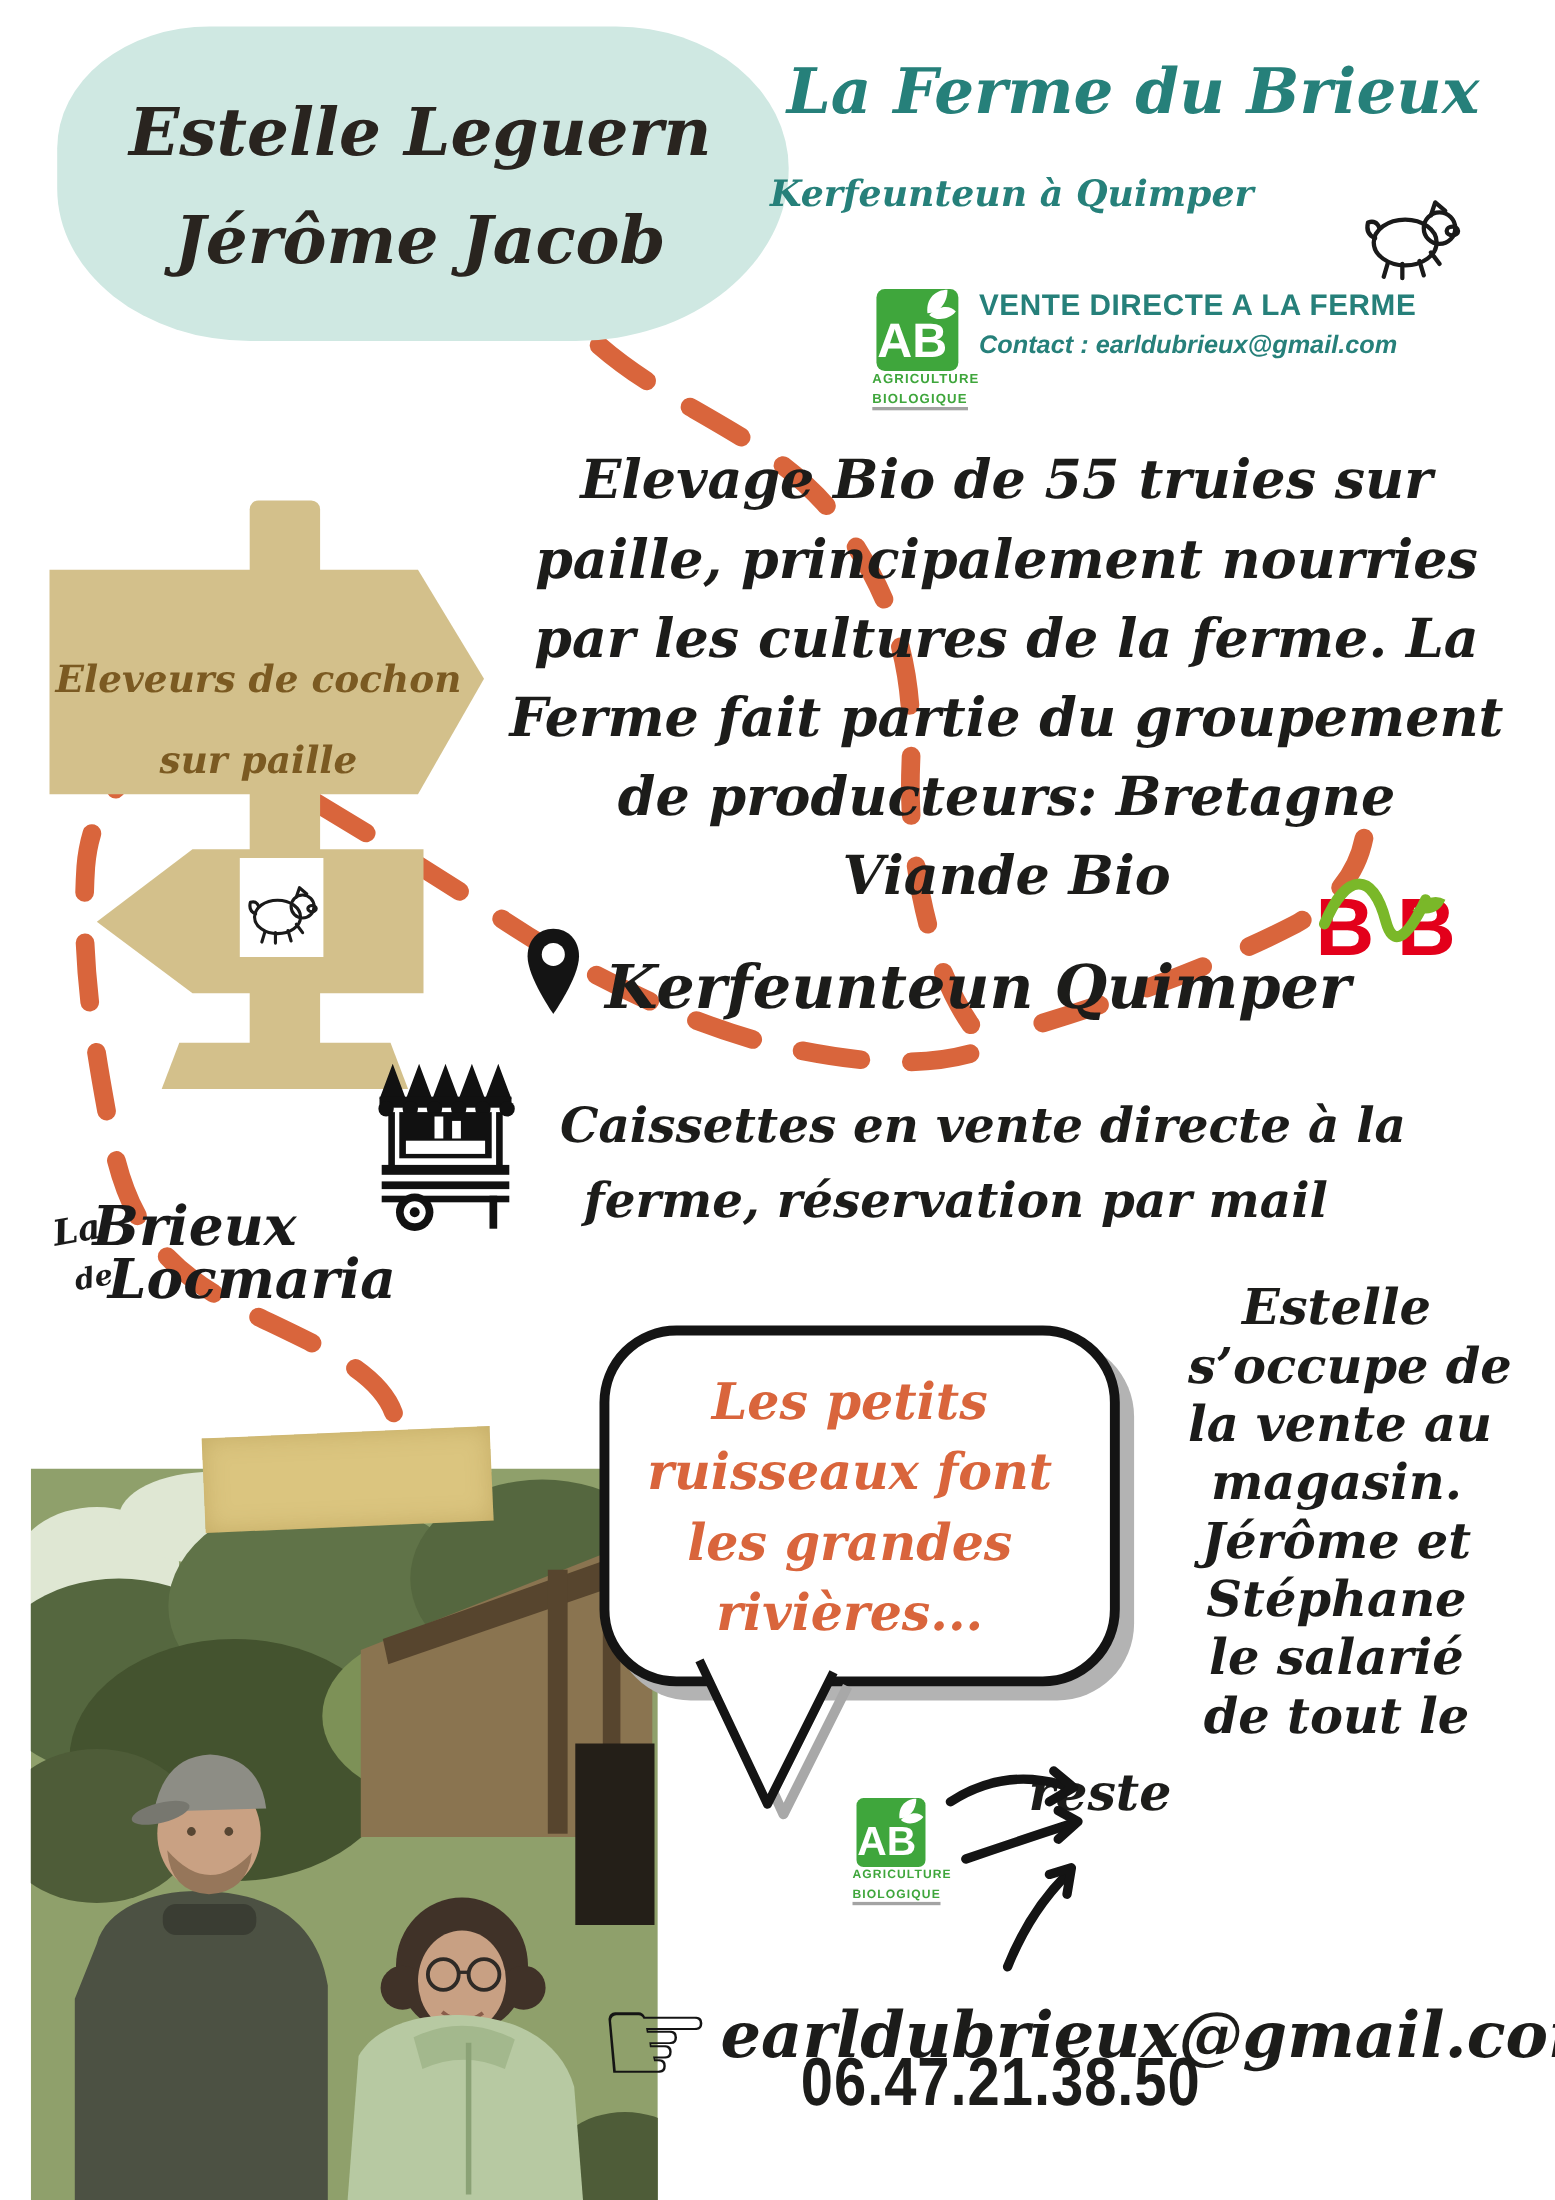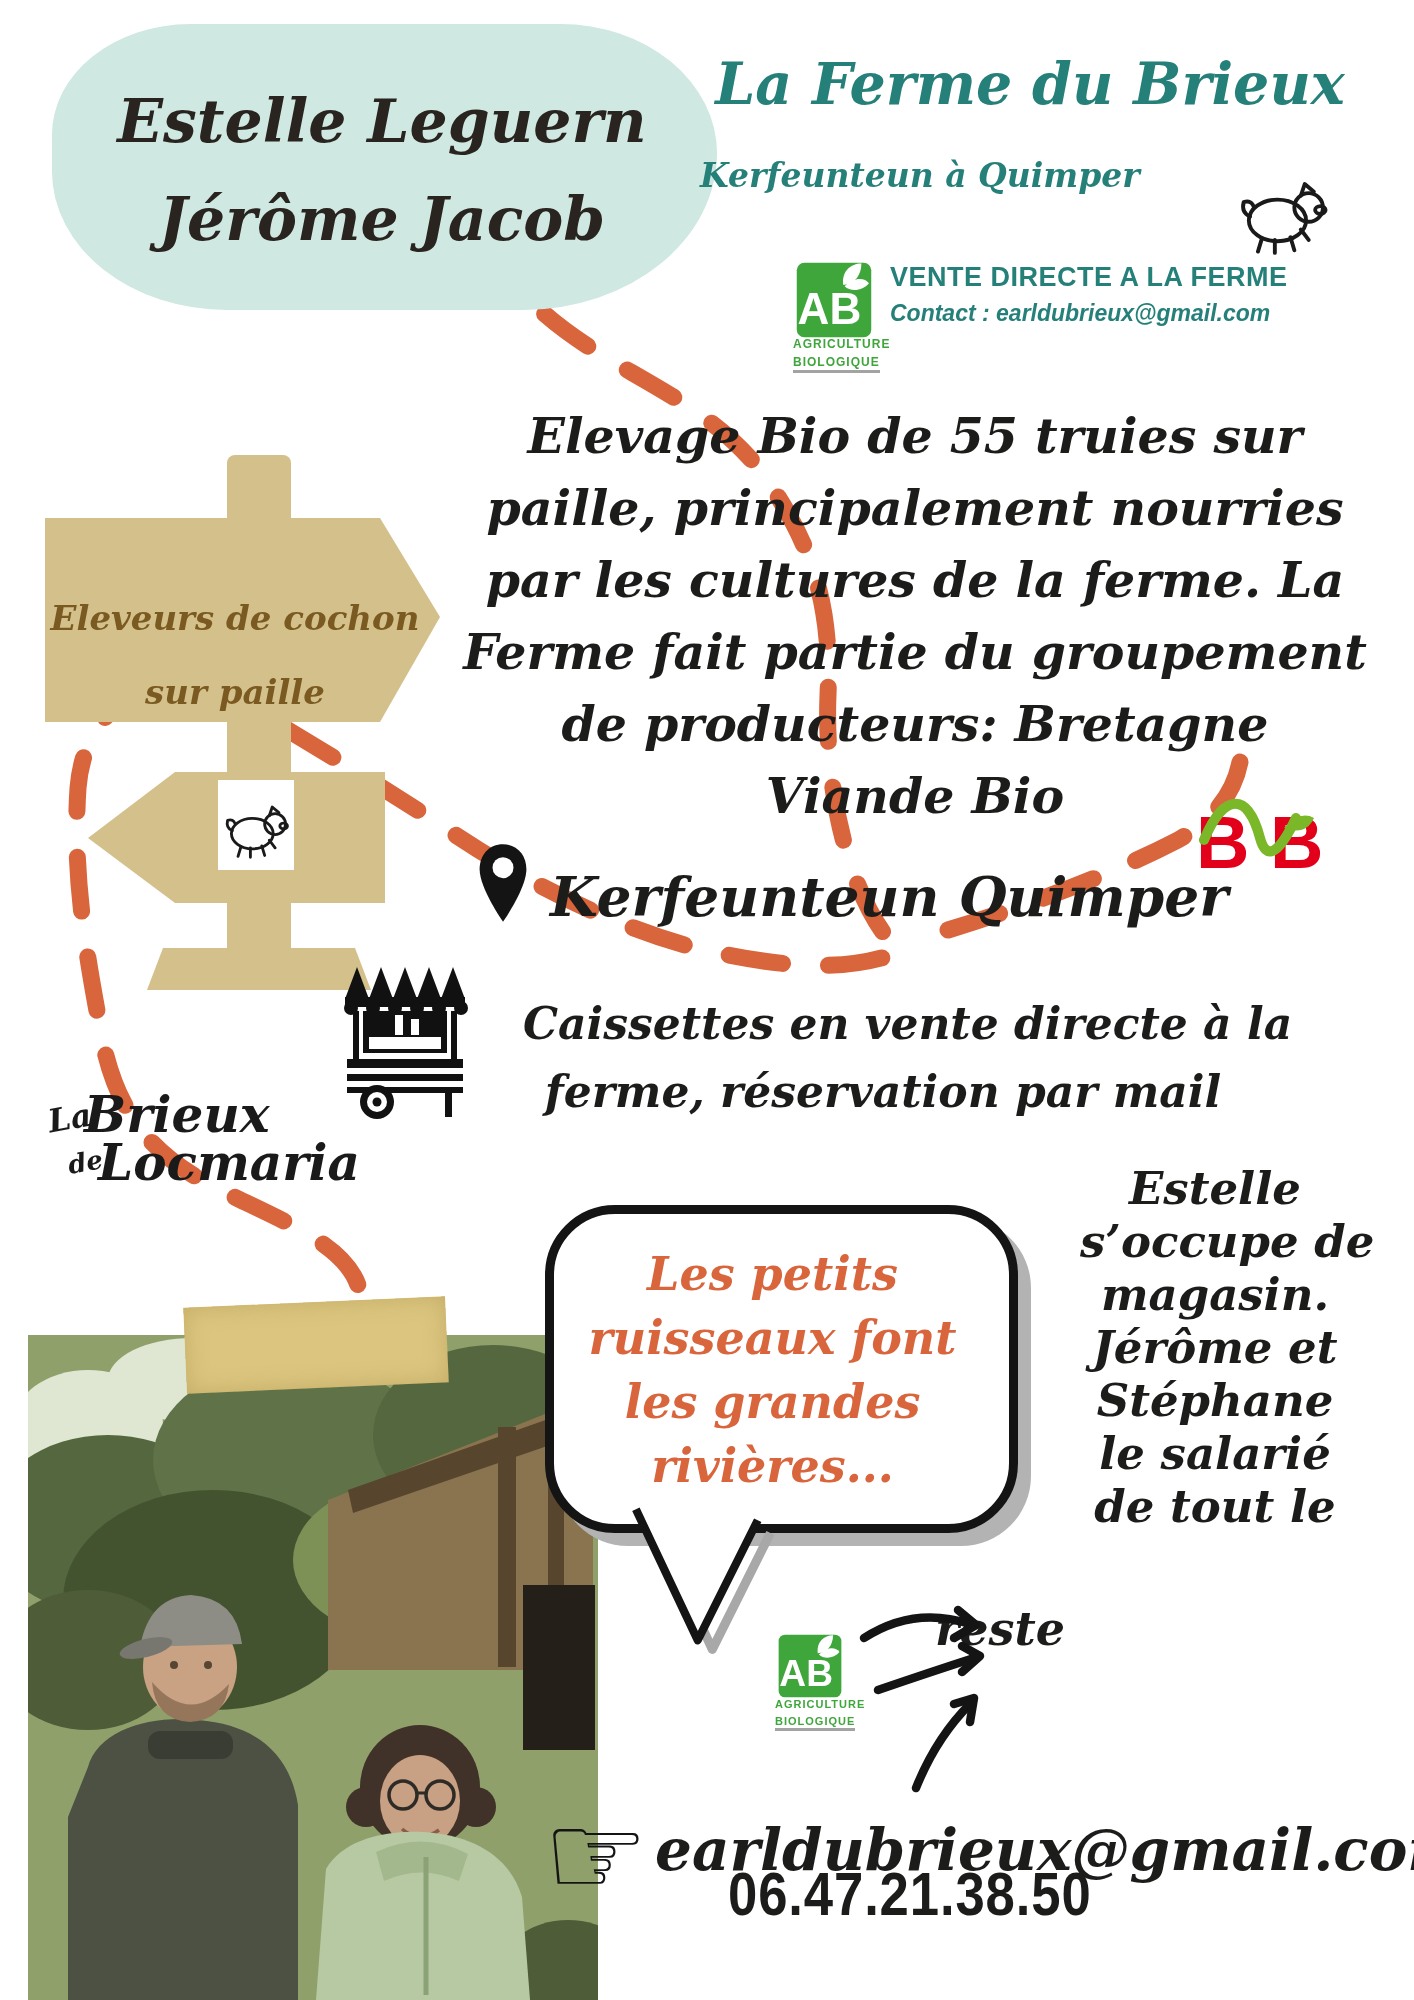--- a/index.html
+++ b/index.html
@@ -48,21 +48,21 @@
   .signpost-line{left:45px;width:380px;text-align:center;font-size:34px;color:#7b5a22;z-index:3;}
   #signpost-line-1{top:598px;}
   #signpost-line-2{top:672px;}
 
   
   #location-pin{left:478px;top:832px;z-index:2;}
   #place-title{left:550px;top:864px;width:620px;font-size:55px;z-index:2;white-space:nowrap;}
 
   
   #market-stall{left:333px;top:953px;z-index:2;}
-  #sales-text{left:523px;top:990px;width:720px;z-index:2;}
+  #sales-text{left:509px;top:990px;width:720px;z-index:2;}
   .sales-line{text-align:center;font-size:44px;height:68px;line-height:68px;white-space:nowrap;}
 
   
   #locmaria-logo{left:40px;top:1085px;width:280px;height:110px;z-index:2;color:#1a1a1a;}
   .lm{position:absolute;white-space:nowrap;}
   #lm-w1{left:8px;top:14px;font-size:32px;transform:rotate(-10deg);}
   #lm-w2{left:44px;top:0px;font-size:50px;}
   #lm-w3{left:28px;top:62px;font-size:26px;transform:rotate(-10deg);}
   #lm-w4{left:58px;top:48px;font-size:50px;}
 
@@ -274,20 +274,21 @@
     </div>
   </div>
   <svg id="bubble-tail" class="abs" width="200" height="158" viewBox="0 0 220 170">
     <path d="M52,14 L118,158 L182,30" fill="none" stroke="#a8a8a8" stroke-width="10" stroke-linejoin="round"></path>
     <path d="M34,4 L102,148 L168,16" fill="#ffffff" stroke="#141414" stroke-width="9" stroke-linejoin="round"></path>
   </svg>
 
   <div id="roles-text" class="abs script">
     <div class="roles-line">Estelle</div>
     <div class="roles-line">s’occupe de</div>
+    <div class="roles-line">la vente au</div>
     <div class="roles-line">magasin.</div>
     <div class="roles-line">Jérôme et</div>
     <div class="roles-line">Stéphane</div>
     <div class="roles-line">le salarié</div>
     <div class="roles-line">de tout le</div>
   </div>
   <div id="roles-last" class="abs script">reste</div>
 
   <div id="ab-logo-2" class="abs ab">
     <svg width="66" height="64" viewBox="0 0 100 100">

